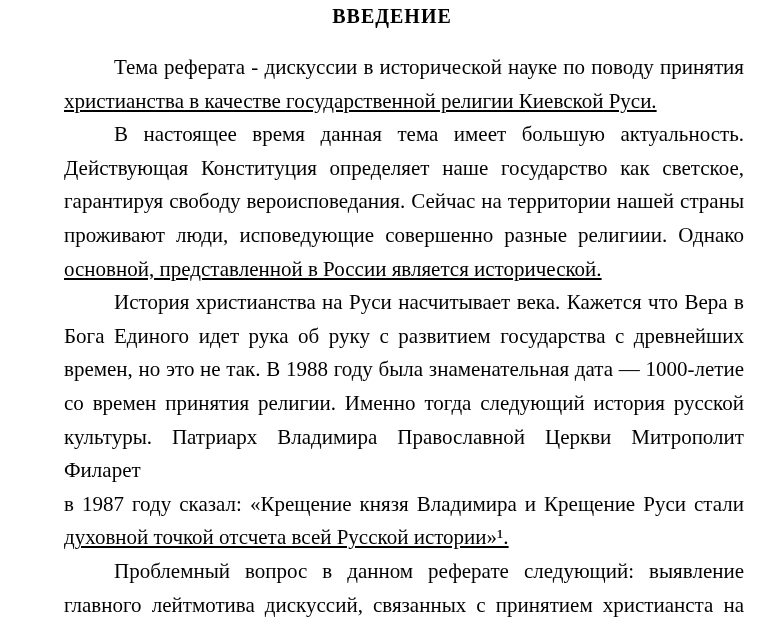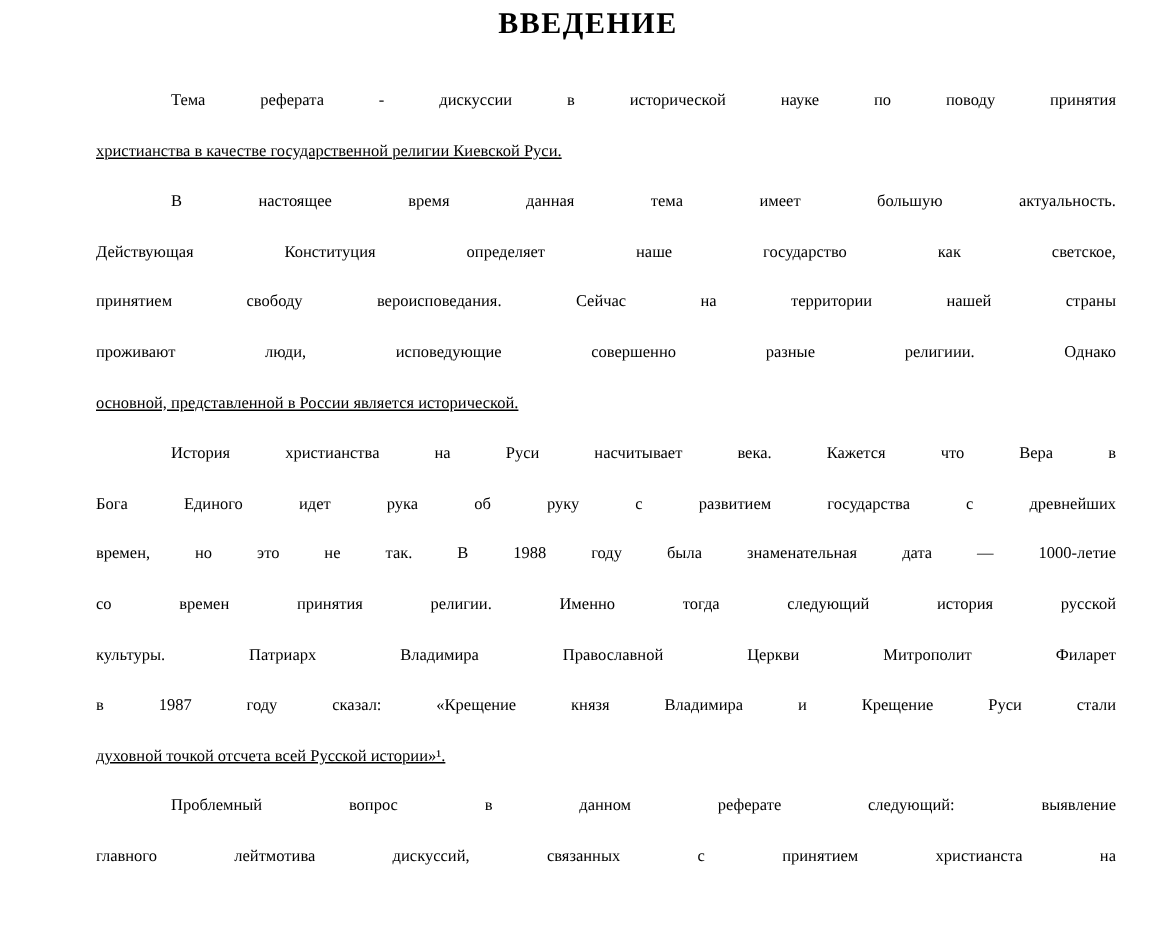--- a/index.html
+++ b/index.html
@@ -23,21 +23,21 @@
   .title {
     margin: 2px 0 0 0;
     font-size: 20px;
     line-height: 28px;
     font-weight: bold;
     text-align: center;
     letter-spacing: 1px;
   }
   .doc-body {
     margin: 21px 40px 0 64px; 
-    font-size: 11px;
+    font-size: 21px;
     line-height: 33.6px;
   }
   .paragraph {
     margin: 0;
   }
   .line {
     text-align: justify;
     text-align-last: justify;
     white-space: normal;
   }
@@ -55,21 +55,21 @@
 <div class="page">
   <h1 class="title">ВВЕДЕНИЕ</h1>
   <div class="doc-body" id="paragraphs-container">
       <div class="paragraph">
         <div class="line first">Тема реферата - дискуссии в исторической науке по поводу принятия</div>
         <div class="line final">христианства в качестве государственной религии Киевской Руси.</div>
       </div>
       <div class="paragraph">
         <div class="line first">В настоящее время данная тема имеет большую актуальность.</div>
         <div class="line">Действующая Конституция определяет наше государство как светское,</div>
-        <div class="line">принятием свободу вероисповедания. Сейчас на территории нашей страны</div>
+        <div class="line">гарантируя свободу вероисповедания. Сейчас на территории нашей страны</div>
         <div class="line">проживают люди, исповедующие совершенно разные религиии. Однако</div>
         <div class="line final">основной, представленной в России является исторической.</div>
       </div>
       <div class="paragraph">
         <div class="line first">История христианства на Руси насчитывает века. Кажется что Вера в</div>
         <div class="line">Бога Единого идет рука об руку с развитием государства с древнейших</div>
         <div class="line">времен, но это не так. В 1988 году была  знаменательная дата — 1000-летие</div>
         <div class="line">со времен принятия религии. Именно тогда следующий история русской</div>
         <div class="line">культуры. Патриарх Владимира Православной Церкви Митрополит Филарет</div>
         <div class="line">в 1987 году сказал: «Крещение князя Владимира и Крещение Руси стали</div>

